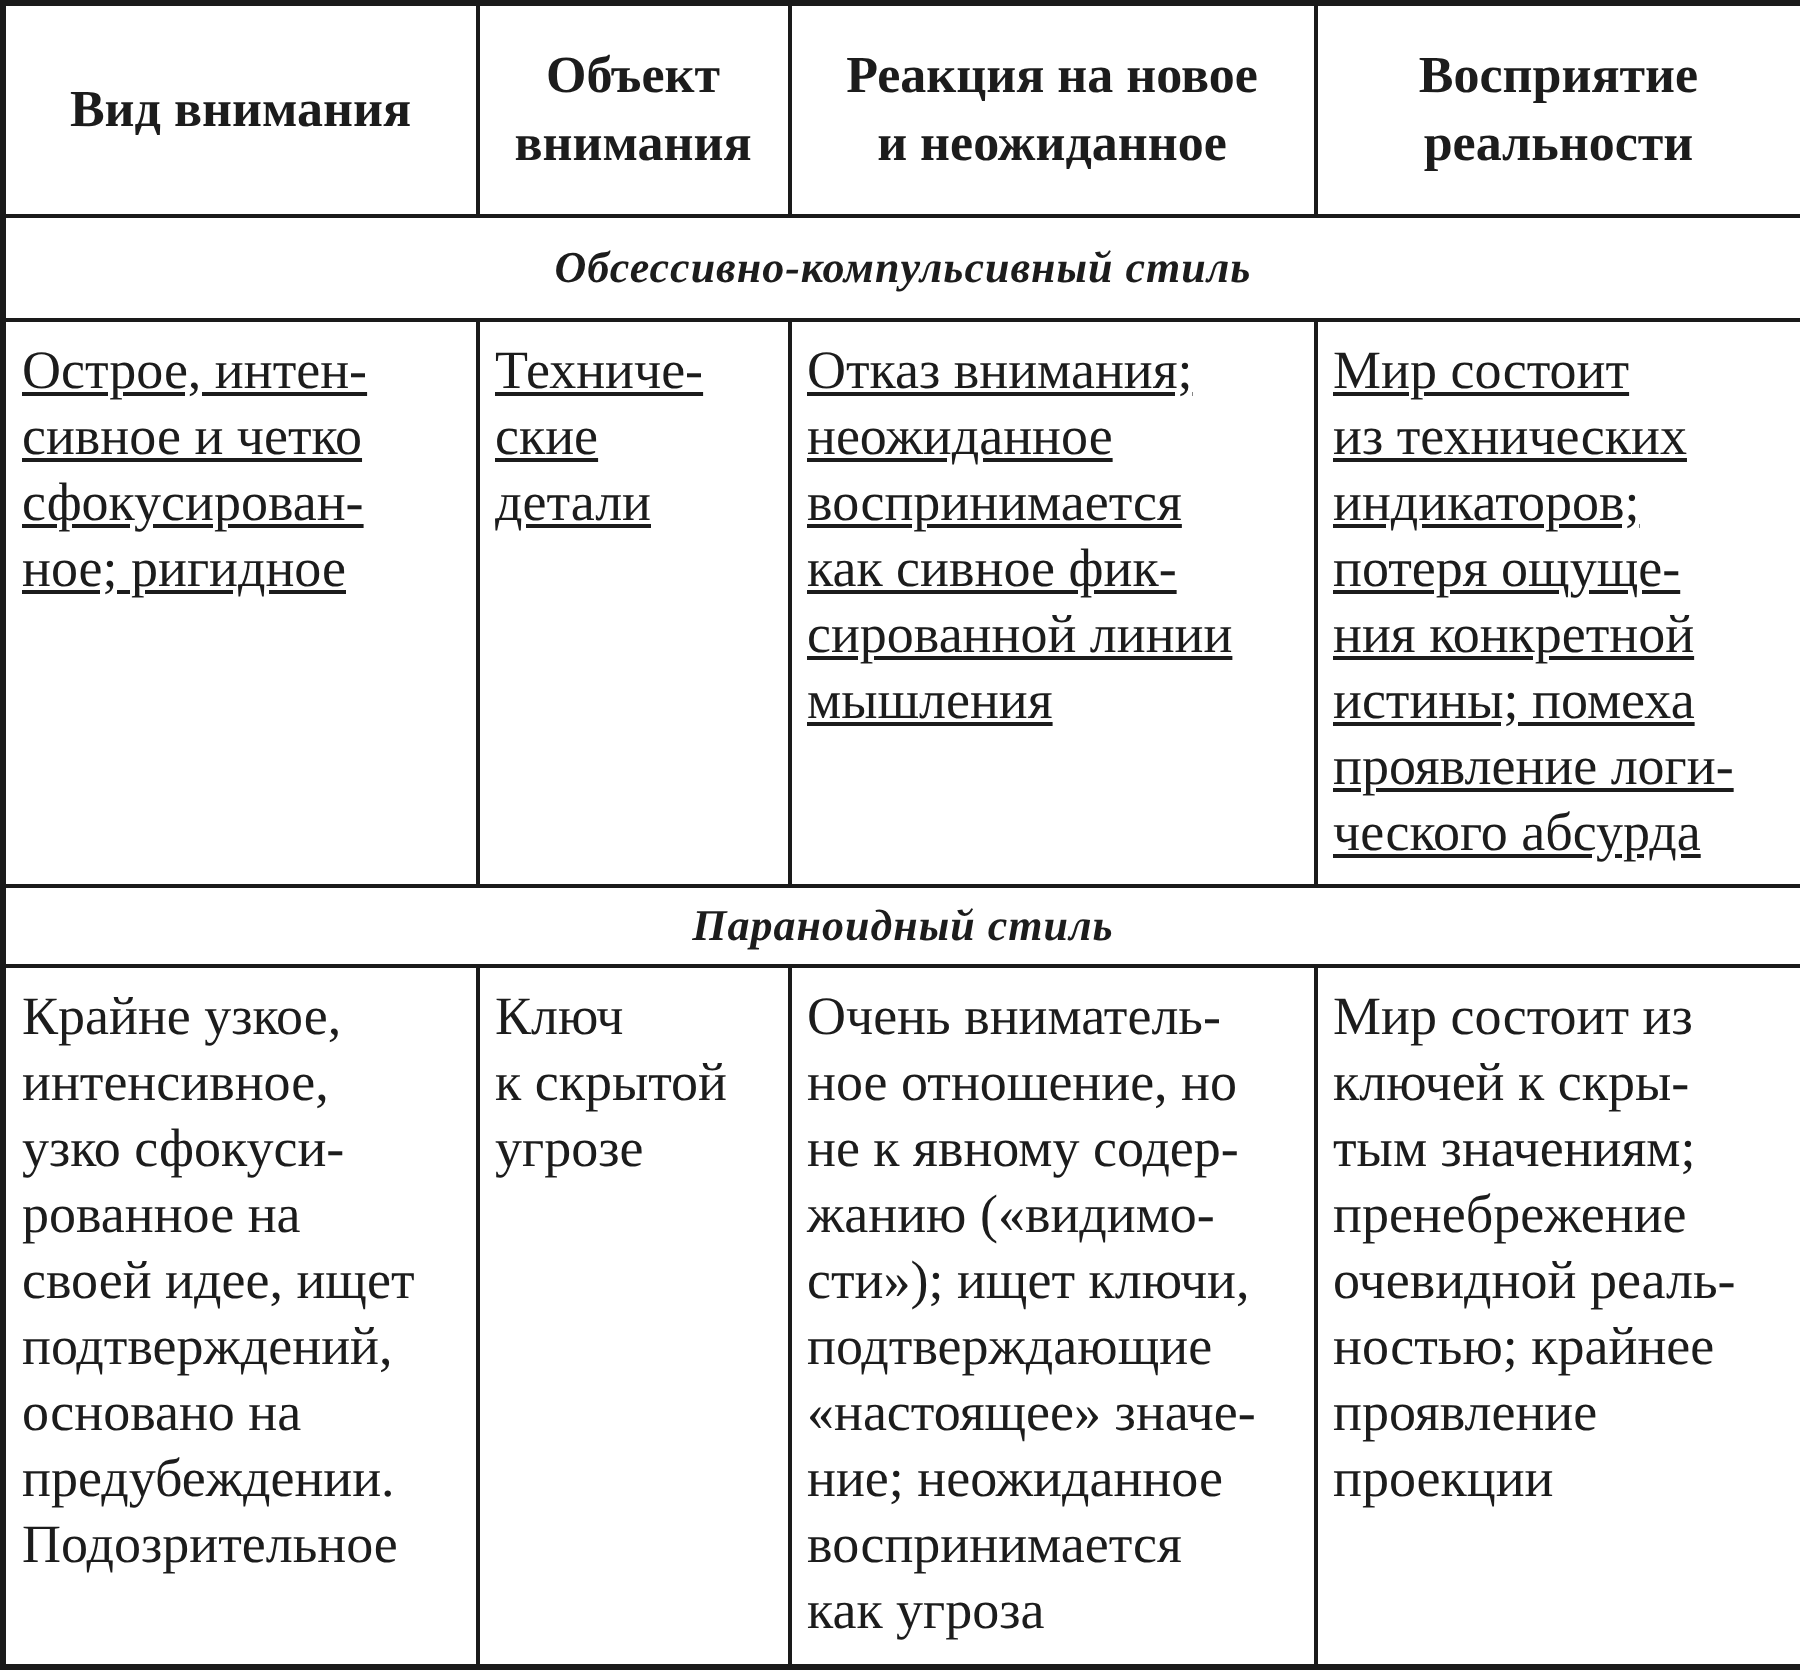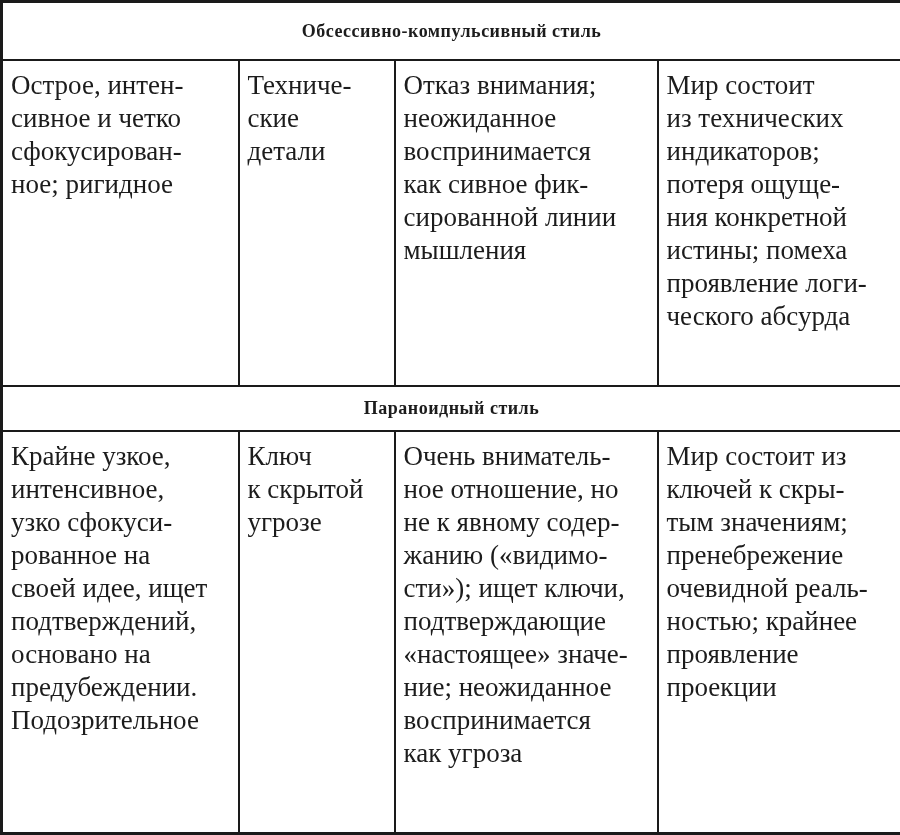--- a/index.html
+++ b/index.html
@@ -33,54 +33,64 @@
   th.col-header {
     font-size: 26px;
     font-weight: bold;
     text-align: center;
     vertical-align: middle;
     line-height: 1.32;
     white-space: pre-line;
     padding: 4px 6px;
   }
   td.section-title {
-    font-size: 18px;
+    font-size: 22px;
     font-weight: bold;
+    font-style: italic;
     text-align: center;
     vertical-align: middle;
     padding: 4px 6px;
     letter-spacing: 0.5px;
   }
   td.cell {
     font-size: 27px;
     line-height: 33px;
     vertical-align: top;
     text-align: left;
     padding: 8px 4px 8px 8px;
     white-space: pre-line;
     overflow: hidden;
   }
   tr.r-header  { height: 106px; }
   tr.r-sec1    { height: 51px;  }
-  tr.r-data1   { height: 278px; }
+  tr.r-data1   { height: 278px; text-decoration: underline; }
   tr.r-sec2    { height: 39px;  }
   tr.r-data2   { height: 345px; }
 </style>
 </head>
 <body>
 
 <div class="page">
   <table class="attention-table">
     <colgroup>
       <col style="width:237px">
       <col style="width:156px">
       <col style="width:263px">
       <col style="width:244px">
     </colgroup>
     <tbody>
+      <tr class="r-header">
+        <th class="col-header">Вид внимания</th>
+        <th class="col-header">Объект
+внимания</th>
+        <th class="col-header">Реакция на новое
+и неожиданное</th>
+        <th class="col-header">Восприятие
+реальности</th>
+      </tr>
 
       <tr class="r-sec1">
         <td class="section-title" colspan="4">Обсессивно-компульсивный стиль</td>
       </tr>
 
       <tr class="r-data1">
         <td class="cell">Острое, интен-
 сивное и четко
 сфокусирован-
 ное; ригидное</td>

